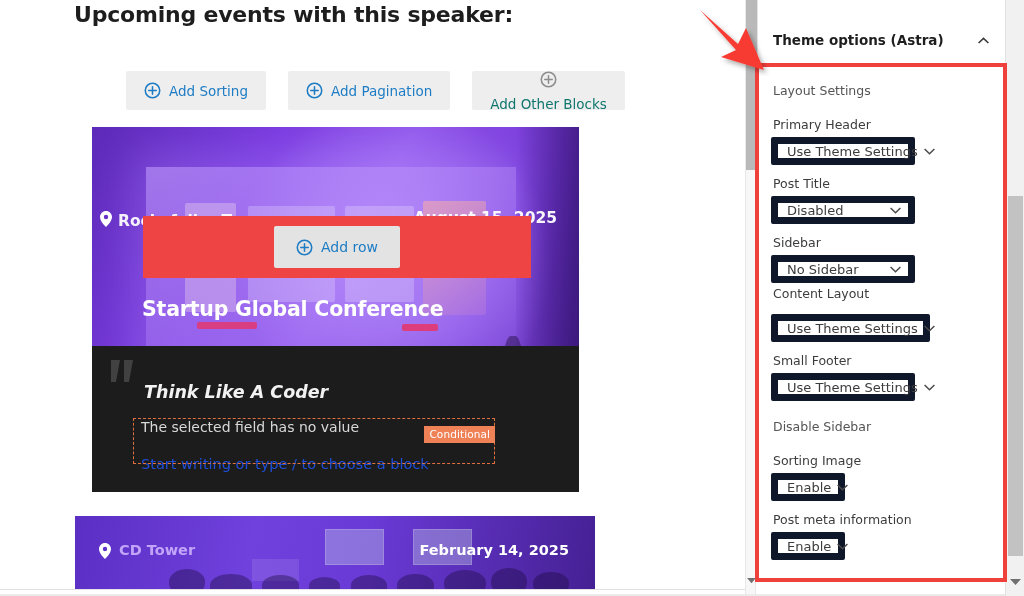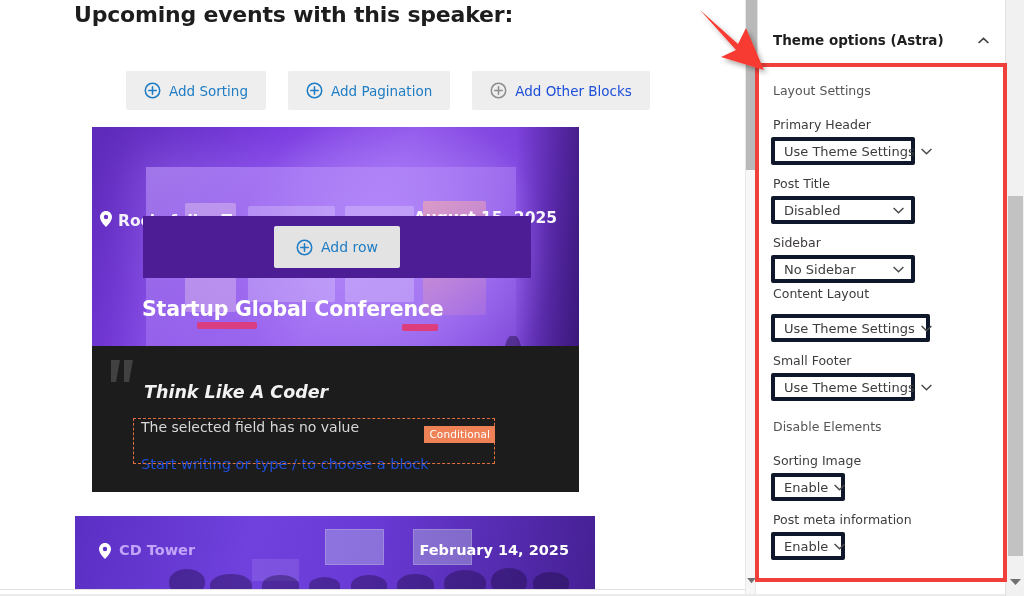--- a/index.html
+++ b/index.html
@@ -25,21 +25,21 @@
   
   #block-buttons{position:absolute;left:126px;top:71px;display:flex;gap:22px;}
   .blk-btn{
     height:39px;background:#eeeeee;border:none;border-radius:2px;
     display:flex;align-items:center;gap:8px;padding:0 18px;
     font-size:13.5px;cursor:pointer;
     font-family:"DejaVu Sans","Liberation Sans",sans-serif;
   }
   .blk-btn .lbl{white-space:nowrap;}
   .blk-btn.blue{color:#1d7cc4;}
-  .blk-btn.gray{color:#1d4ed8;}
+  .blk-btn.gray{color:#0f766e;flex-direction:column;}
   .plus-ico{width:17px;height:17px;display:block;flex:0 0 auto;}
 
   
   #event-card-1{
     position:absolute;left:92px;top:127px;width:487px;height:360px;
     overflow:hidden;background:#6a2ecb;
   }
   .photo-bg{position:absolute;inset:0;overflow:hidden;}
   .photo-1{
     position:absolute;inset:0;
@@ -75,21 +75,21 @@
     color:rgba(255,255,255,.95);white-space:nowrap;
   }
   .card-title{
     position:absolute;left:50px;top:170px;font-size:20.5px;font-weight:bold;
     color:#ffffff;letter-spacing:-0.2px;
   }
 
   
   #add-row-overlay{
     position:absolute;left:143px;top:216px;width:388px;height:62px;
-    background:#4c1d95;display:flex;align-items:center;justify-content:center;
+    background:#ef4444;display:flex;align-items:center;justify-content:center;
   }
   #add-row-button{
     height:42px;background:#e3e3e3;border:none;border-radius:2px;
     display:flex;align-items:center;gap:8px;padding:0 22px;
     color:#1d7cc4;font-size:14px;cursor:pointer;
     font-family:"DejaVu Sans","Liberation Sans",sans-serif;
   }
 
   
   #dark-panel{
@@ -160,21 +160,21 @@
     display:flex;align-items:center;justify-content:space-between;
     padding:0 16px 0 15px;box-sizing:border-box;cursor:pointer;background:#fff;
   }
   #theme-options-title{font-size:13.5px;font-weight:bold;color:#1e1e1e;}
   .chevron-up{width:11px;height:7px;}
 
   #panel-body{position:absolute;left:0;top:62px;right:0;bottom:0;background:#fff;padding:0 15px;box-sizing:border-box;}
   .section-label{font-size:12.5px;color:#555;margin:0;}
   .field-label{font-size:12.5px;color:#3c3c3c;}
   .select{
-    height:28px;border:4px solid #0f172a;border-radius:2px;background:#fff;
+    height:28px;border:7px solid #0f172a;border-radius:2px;background:#fff;
     display:inline-flex;align-items:center;justify-content:space-between;
     padding:0 7px 0 9px;box-sizing:border-box;cursor:pointer;
     font-size:13px;color:#3c3c3c;gap:6px;
   }
   .select .val{white-space:nowrap;}
   .cv{width:11px;height:7px;flex:0 0 auto;}
 
   .f{position:absolute;}
   #lbl-layout-settings{left:15px;top:21px;}
   #lbl-primary-header{left:15px;top:55px;}
@@ -382,21 +382,21 @@
       </div>
 
       <div class="field-label f" id="lbl-small-footer">Small Footer</div>
       <div class="select f" id="sel-small-footer">
         <span class="val">Use Theme Settings</span>
         <svg class="cv" viewBox="0 0 11 7">
             <path d="M0.6 1L5.5 5.7 10.4 1" fill="none" stroke="#4a4a4a" stroke-width="1.5"></path>
           </svg>
       </div>
 
-      <div class="section-label f" id="lbl-disable-elements">Disable Elements</div>
+      <div class="section-label f" id="lbl-disable-elements">Disable Sidebar</div>
 
       <div class="field-label f" id="lbl-featured-image">Sorting Image</div>
       <div class="select f" id="sel-featured-image">
         <span class="val">Enable</span>
         <svg class="cv" viewBox="0 0 11 7">
             <path d="M0.6 1L5.5 5.7 10.4 1" fill="none" stroke="#4a4a4a" stroke-width="1.5"></path>
           </svg>
       </div>
 
       <div class="field-label f" id="lbl-post-meta">Post meta information</div>

